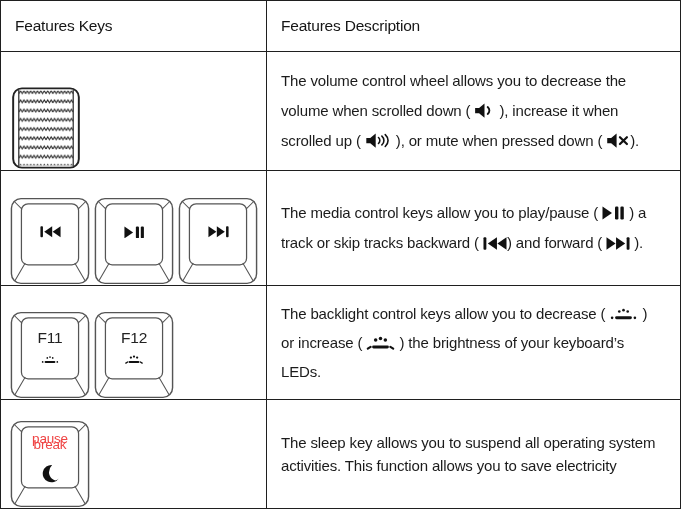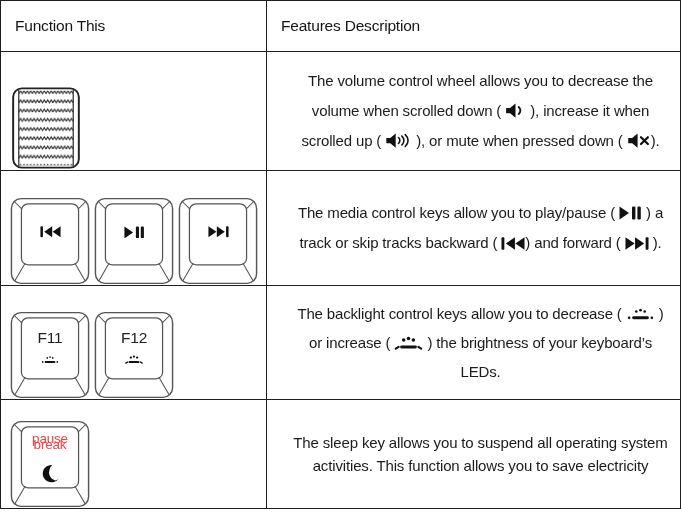--- a/index.html
+++ b/index.html
@@ -19,21 +19,21 @@
   .cell{box-sizing:border-box;}
   .col-keys{border-right:1px solid #1f1f1f;}
   .row-line{border-bottom:1px solid #1f1f1f;}
   .head-cell{
     display:flex;align-items:center;padding-left:14px;
     font-size:15.5px;letter-spacing:-0.2px;color:#151515;
   }
   .keys-cell{padding:12px 0 0 9px;display:flex;align-items:flex-end;}
   .desc-cell{
     display:flex;flex-direction:column;justify-content:center;
-    padding-left:14px;font-size:15px;letter-spacing:-0.15px;color:#1b1b1b;align-items:center;
+    padding-left:14px;font-size:15px;letter-spacing:-0.15px;color:#1b1b1b;
   }
   .tline{white-space:pre;line-height:30px;height:30px;}
   .desc-tight .tline{line-height:23px;height:23px;}
   .desc-mid .tline{line-height:29px;height:29px;}
   .inline-icon{display:inline-block;vertical-align:-2px;line-height:0;}
   .inline-icon svg{display:inline-block;vertical-align:baseline;}
 
   
   .wheel{width:68px;height:84px;margin-left:2px;margin-top:2px;}
 
@@ -58,21 +58,21 @@
   .keyicon-bright svg{width:18px;height:9px;}
   .keyicon-moon{top:44px;}
   .keyicon-moon svg{width:20px;height:20px;}
 </style>
 </head>
 <body>
 
 <div class="manual-table">
 
   <div class="cell col-keys row-line head-cell">
-    <span>Function This</span>
+    <span>Features Keys</span>
   </div>
   <div class="cell row-line head-cell">
     <span>Features Description</span>
   </div>
 
   <div class="cell col-keys row-line keys-cell">
     <svg class="wheel" viewBox="0 0 70 84">
       <defs>
         <pattern id="zig" width="7" height="9.5" patternUnits="userSpaceOnUse">
           <path d="M0 6.6 L1.75 3.6 L3.5 6.6 L5.25 3.6 L7 6.6" fill="none" stroke="#222" stroke-width="1.1"></path>

